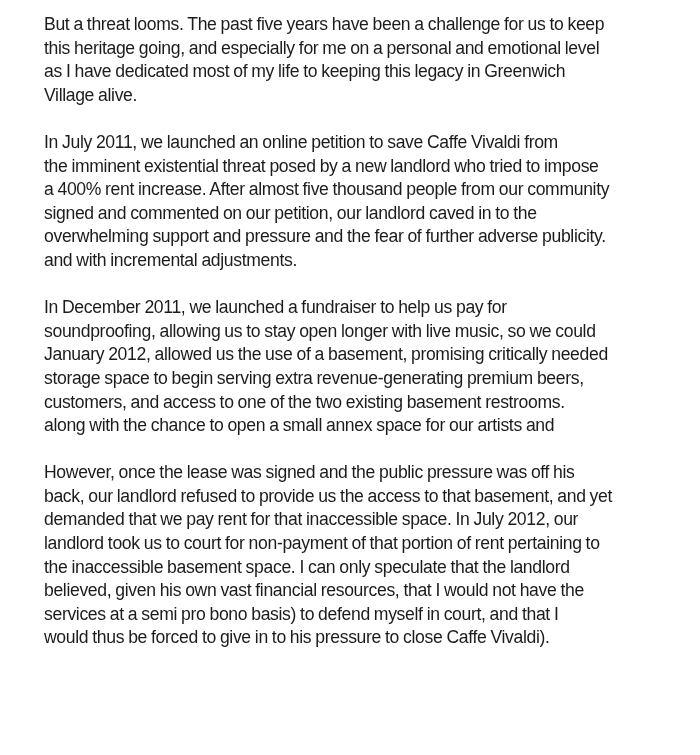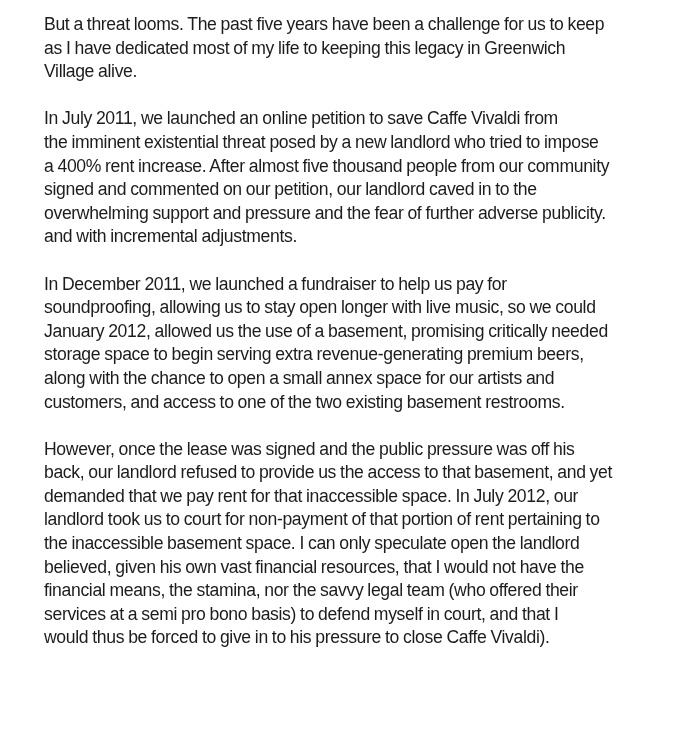--- a/index.html
+++ b/index.html
@@ -33,43 +33,43 @@
     display: block;
     white-space: nowrap;
   }
 </style>
 </head>
 <body>
 
 <div class="doc">
   <p class="para">
     <span class="line">But a threat looms. The past five years have been a challenge for us to keep</span>
+    <span class="line">this heritage going, and especially for me on a personal and emotional level</span>
     <span class="line">as I have dedicated most of my life to keeping this legacy in Greenwich</span>
     <span class="line">Village alive.</span>
   </p>
   <p class="para">
     <span class="line">In July 2011, we launched an online petition to save Caffe Vivaldi from</span>
     <span class="line">the imminent existential threat posed by a new landlord who tried to impose</span>
     <span class="line">a 400% rent increase. After almost five thousand people from our community</span>
     <span class="line">signed and commented on our petition, our landlord caved in to the</span>
     <span class="line">overwhelming support and pressure and the fear of further adverse publicity.</span>
     <span class="line">and with incremental adjustments.</span>
   </p>
   <p class="para">
     <span class="line">In December 2011, we launched a fundraiser to help us pay for</span>
     <span class="line">soundproofing, allowing us to stay open longer with live music, so we could</span>
     <span class="line">January 2012, allowed us the use of a basement, promising critically needed</span>
     <span class="line">storage space to begin serving extra revenue-generating premium beers,</span>
+    <span class="line">customers, and access to one of the two existing basement restrooms.</span>
     <span class="line">along with the chance to open a small annex space for our artists and</span>
-    <span class="line">customers, and access to one of the two existing basement restrooms.</span>
   </p>
   <p class="para">
     <span class="line">However, once the lease was signed and the public pressure was off his</span>
     <span class="line">back, our landlord refused to provide us the access to that basement, and yet</span>
     <span class="line">demanded that we pay rent for that inaccessible space. In July 2012, our</span>
     <span class="line">landlord took us to court for non-payment of that portion of rent pertaining to</span>
-    <span class="line">the inaccessible basement space. I can only speculate open the landlord</span>
+    <span class="line">the inaccessible basement space. I can only speculate that the landlord</span>
     <span class="line">believed, given his own vast financial resources, that I would not have the</span>
-    <span class="line">financial means, the stamina, nor the savvy legal team (who offered their</span>
     <span class="line">services at a semi pro bono basis) to defend myself in court, and that I</span>
     <span class="line">would thus be forced to give in to his pressure to close Caffe Vivaldi).</span>
   </p>
 </div>
 
 </body></html>

